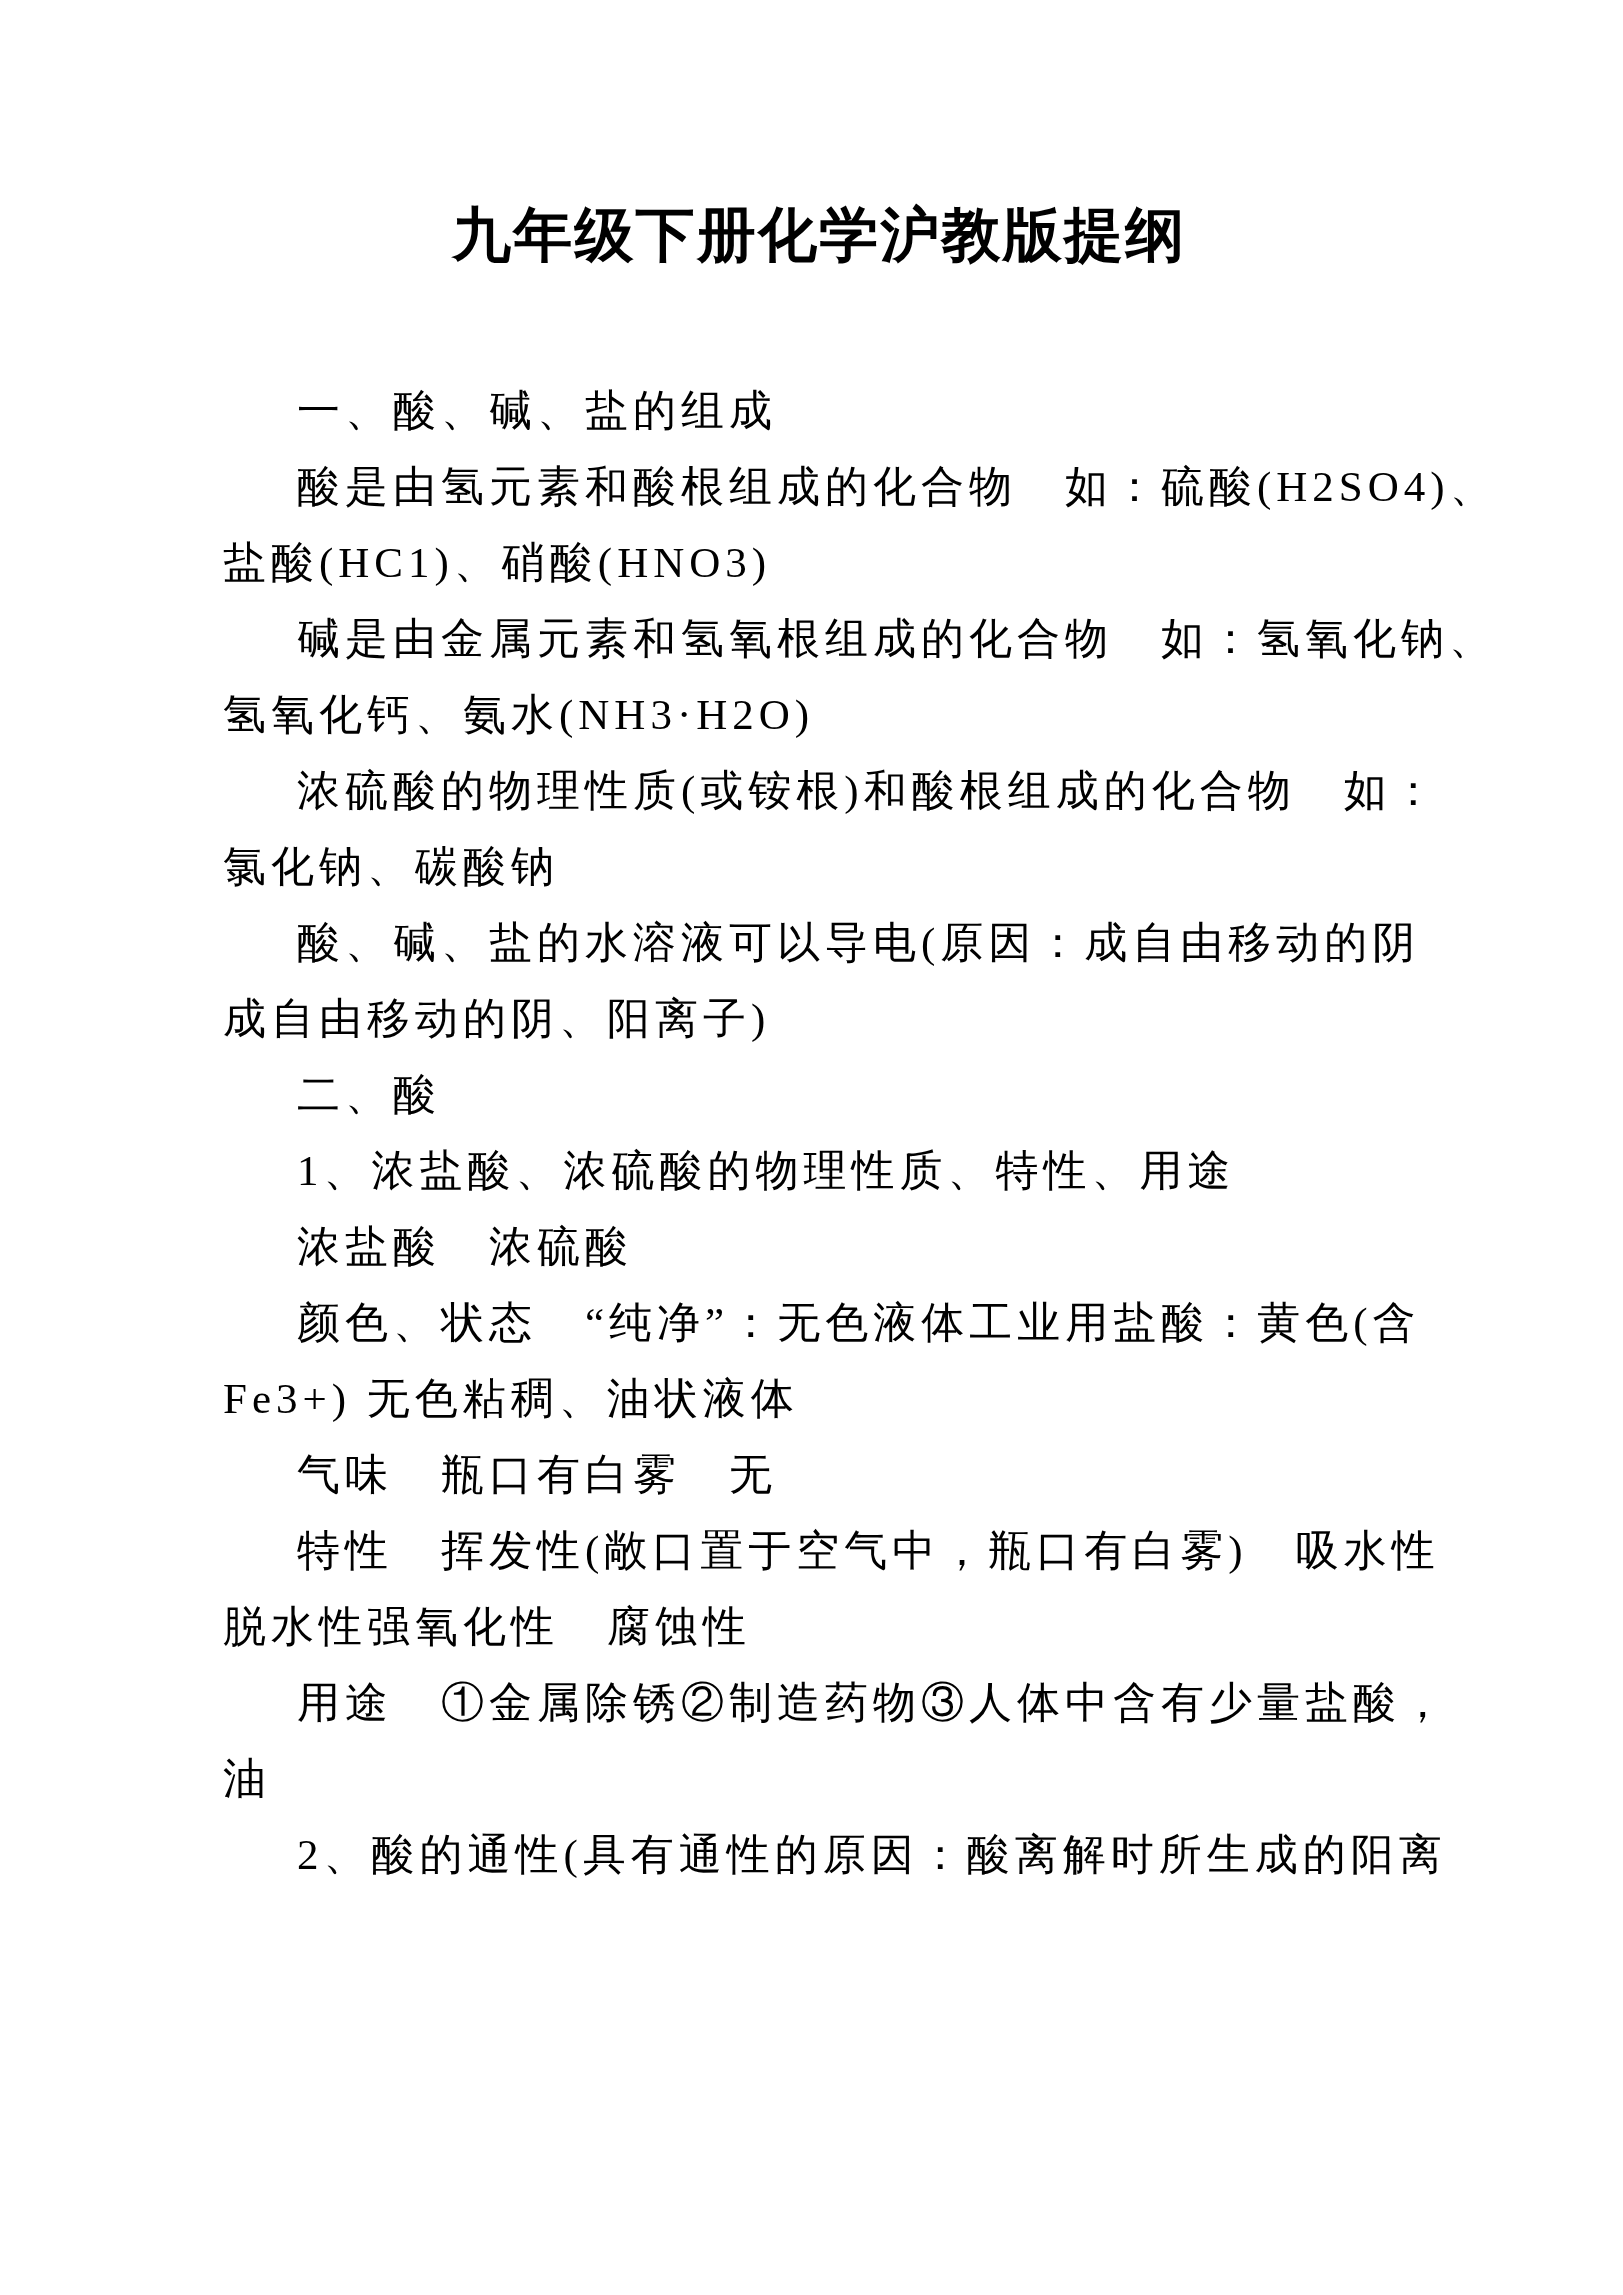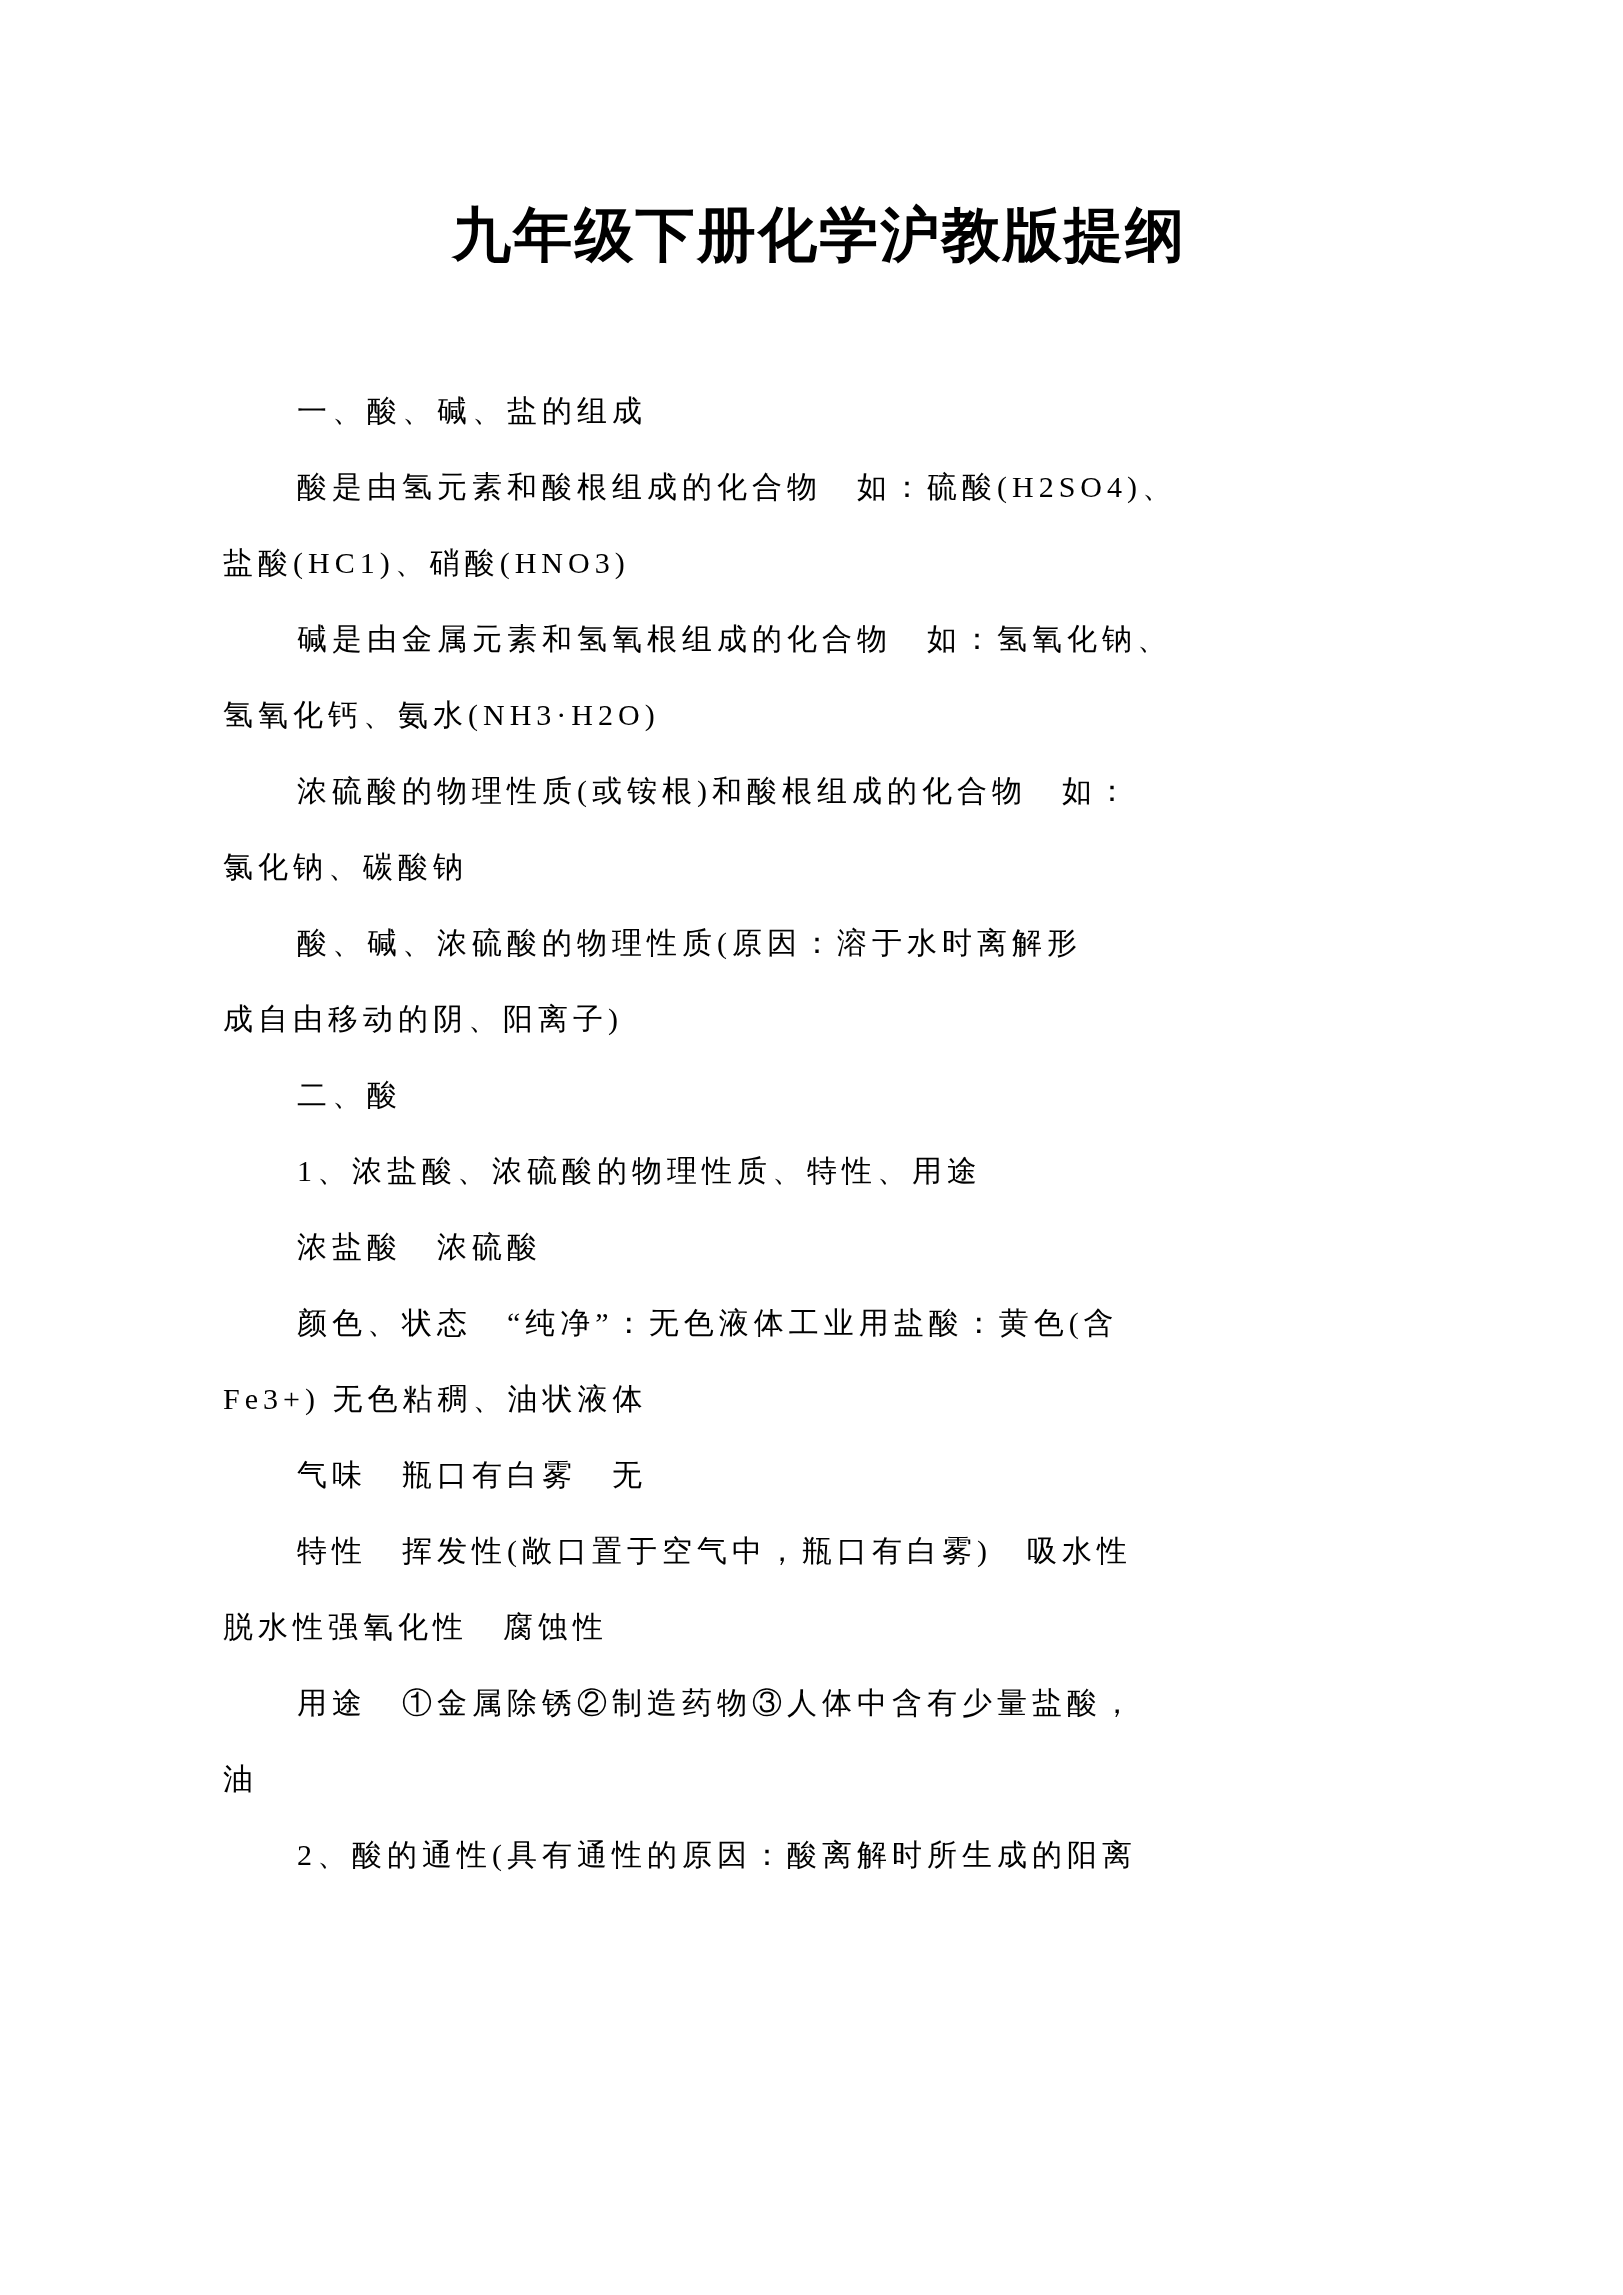--- a/index.html
+++ b/index.html
@@ -30,21 +30,21 @@
   }
   .doc-body {
     position: absolute;
     top: 373px;
     left: 223px;
     width: 1196px;
   }
   .line {
     height: 76px;
     line-height: 76px;
-    font-size: 30px;
+    font-size: 43px;
     letter-spacing: 5px;
     white-space: nowrap;
   }
   .line.indent {
     padding-left: 74px;
   }
 </style>
 </head>
 <body>
 
@@ -53,21 +53,21 @@
   <h1 class="doc-title">九年级下册化学沪教版提纲</h1>
 
   <div class="doc-body">
     <div class="line indent">一、酸、碱、盐的组成</div>
     <div class="line indent">酸是由氢元素和酸根组成的化合物　如：硫酸(H2SO4)、</div>
     <div class="line">盐酸(HC1)、硝酸(HNO3)</div>
     <div class="line indent">碱是由金属元素和氢氧根组成的化合物　如：氢氧化钠、</div>
     <div class="line">氢氧化钙、氨水(NH3·H2O)</div>
     <div class="line indent">浓硫酸的物理性质(或铵根)和酸根组成的化合物　如：</div>
     <div class="line">氯化钠、碳酸钠</div>
-    <div class="line indent">酸、碱、浓硫酸的物理性质(原因：溶于水时离解形</div>
+    <div class="line indent">酸、碱、盐的水溶液可以导电(原因：成自由移动的阴</div>
     <div class="line">成自由移动的阴、阳离子)</div>
     <div class="line indent">二、酸</div>
     <div class="line indent">1、浓盐酸、浓硫酸的物理性质、特性、用途</div>
     <div class="line indent">浓盐酸　浓硫酸</div>
     <div class="line indent">颜色、状态　“纯净”：无色液体工业用盐酸：黄色(含</div>
     <div class="line">Fe3+) 无色粘稠、油状液体</div>
     <div class="line indent">气味　瓶口有白雾　无</div>
     <div class="line indent">特性　挥发性(敞口置于空气中，瓶口有白雾)　吸水性</div>
     <div class="line">脱水性强氧化性　腐蚀性</div>
     <div class="line indent">用途　①金属除锈②制造药物③人体中含有少量盐酸，</div>

